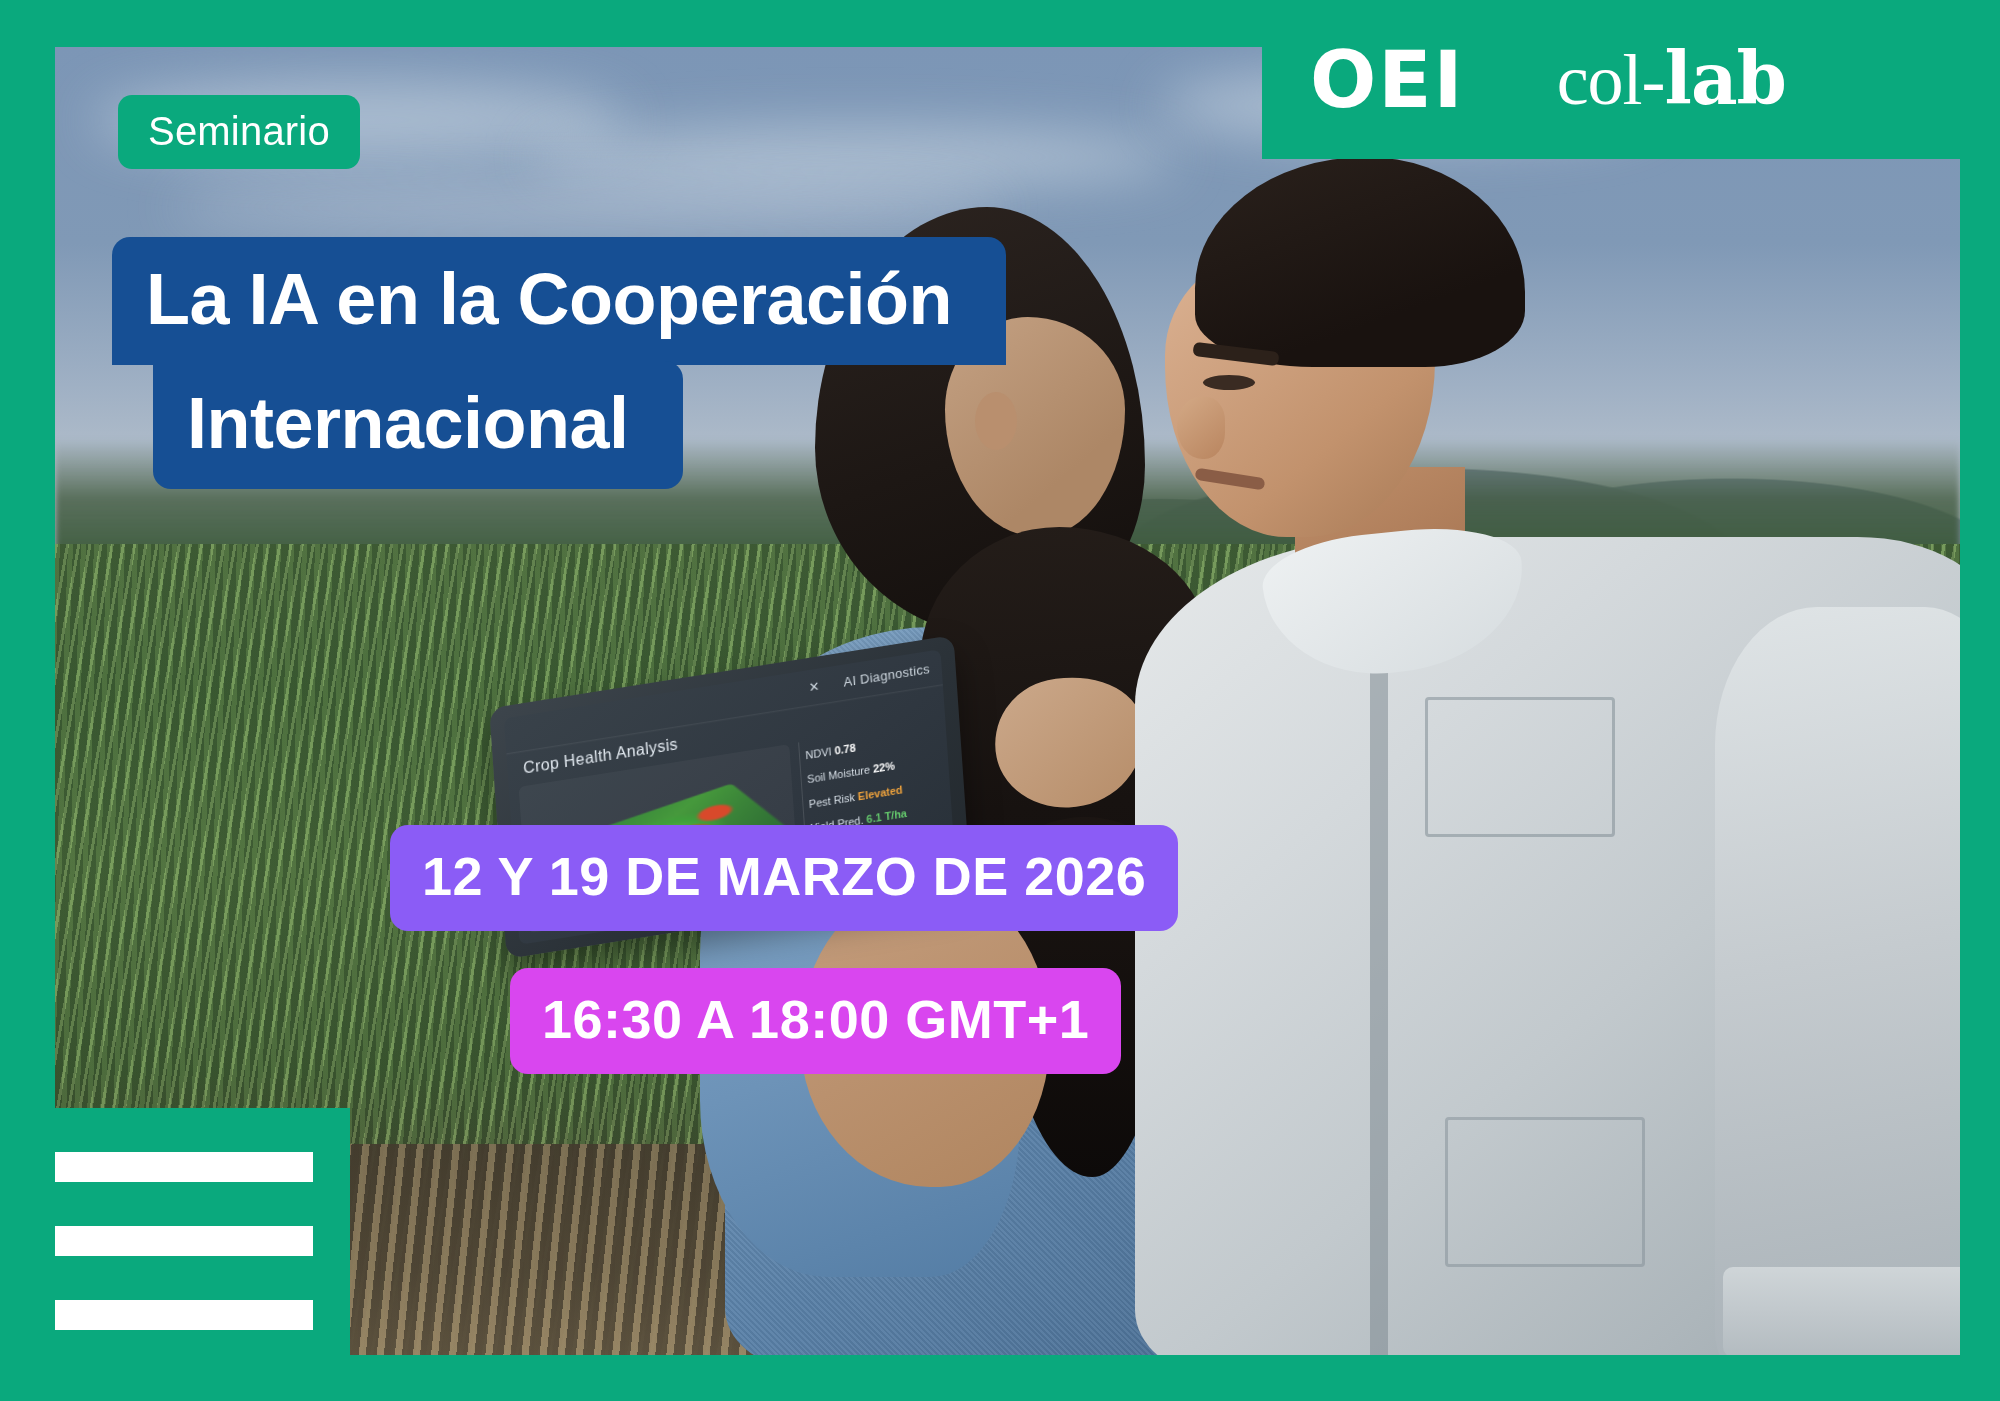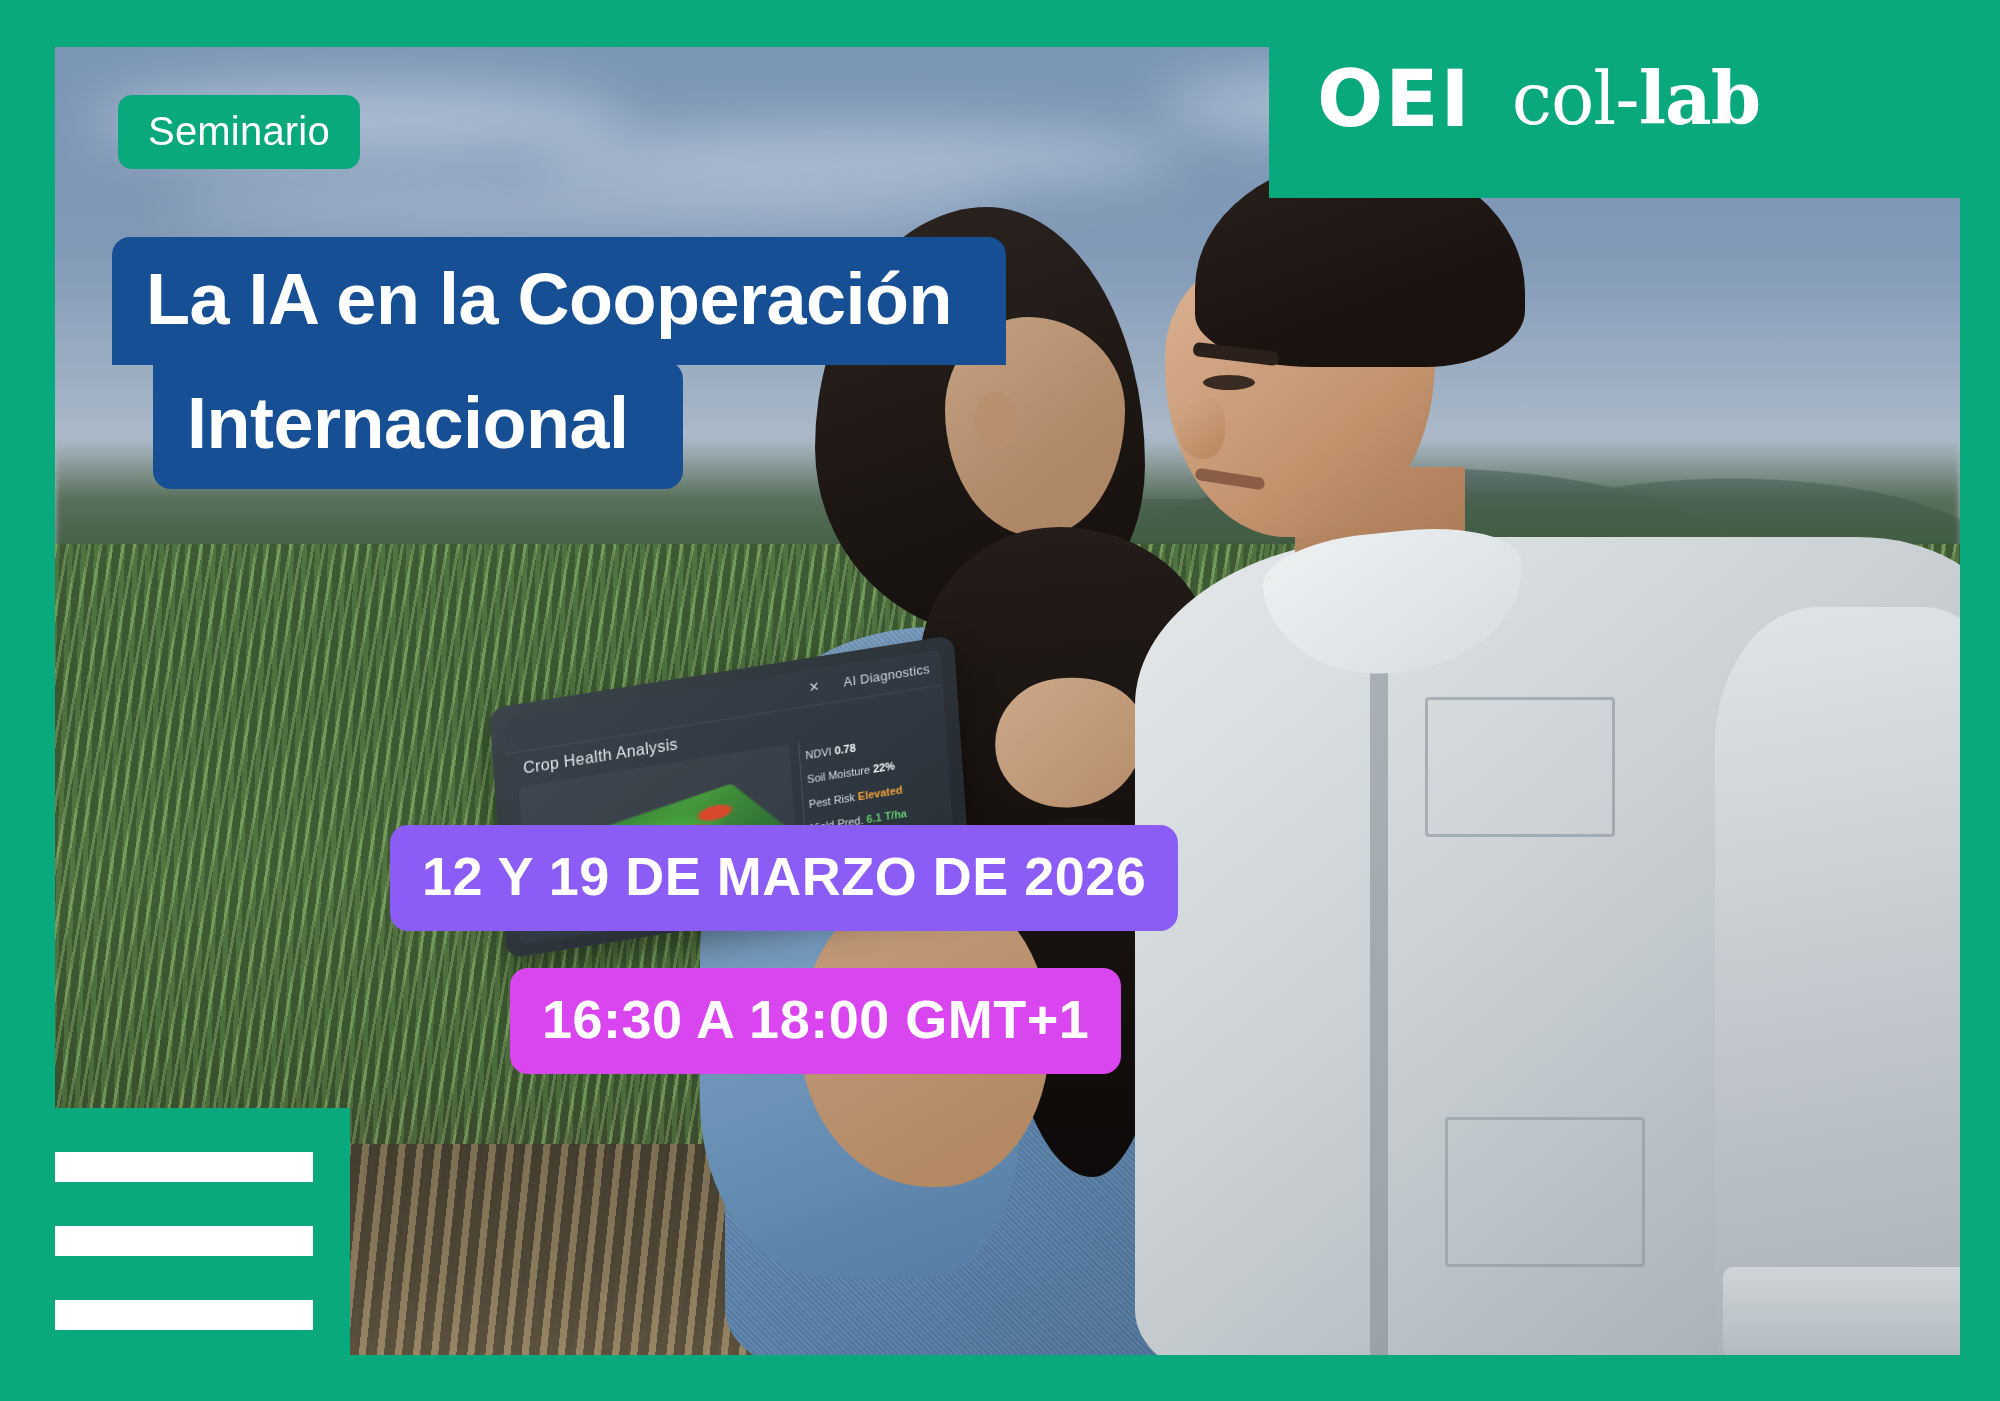--- a/index.html
+++ b/index.html
@@ -266,44 +266,44 @@
     display:flex; flex-direction:column; gap:12px;
     font-size:11px; color:#d6dee6;
     filter:blur(.7px);
   }
   .t-metric b{ color:#ffffff; }
   .t-metric .ok{ color:#f0a33c; }
   .t-metric .gr{ color:#63c76b; }
 
   
   .logobar{
-    position:absolute; right:8px; top:0;
-    width:723px; height:198px;
+    position:absolute; right:15px; top:0;
+    width:723px; height:159px;
     background:#0aa97d;
     display:flex; align-items:center; justify-content:flex-start;
-    gap:40px;
+    gap:92px;
     padding-left:48px;
   }
   .logo-oei{
     font-family:"DejaVu Sans", sans-serif;
     font-weight:bold;
     font-size:78px;
     color:#ffffff;
     letter-spacing:2px;
     line-height:1;
   }
   .logo-collab{
     font-family:"DejaVu Serif", serif;
     font-size:72px;
     color:#ffffff;
     line-height:1;
     letter-spacing:-1px;
     white-space:nowrap;
   }
-  .logo-collab .light{ font-weight:normal; }
+  .logo-collab .light{ font-weight:normal;font-family:Liberation Serif, serif; }
   .logo-collab .bold{ font-weight:bold; }
 
   
   .badge{
     position:absolute; left:118px; top:95px;
     background:#0aa97d;
     color:#ffffff;
     border-radius:14px;
     padding:16px 30px 18px 30px;
     font-size:40px;

